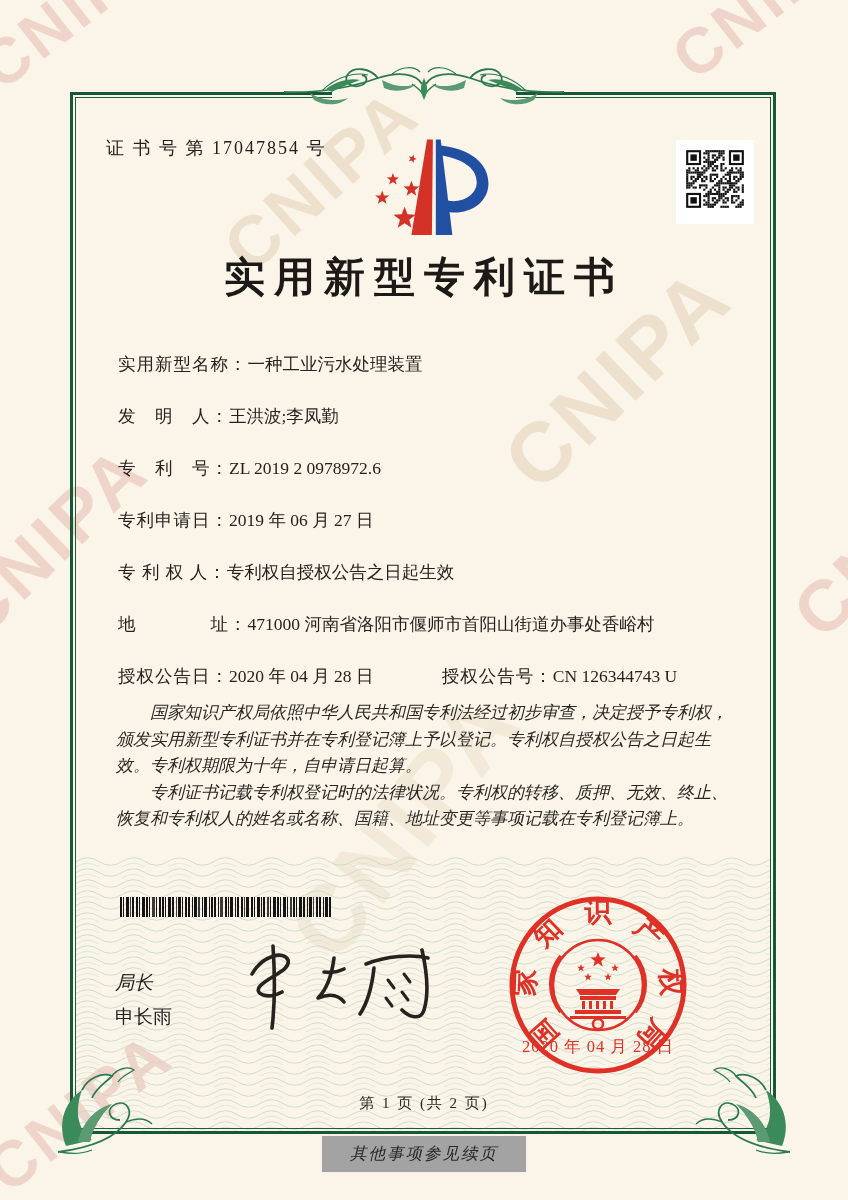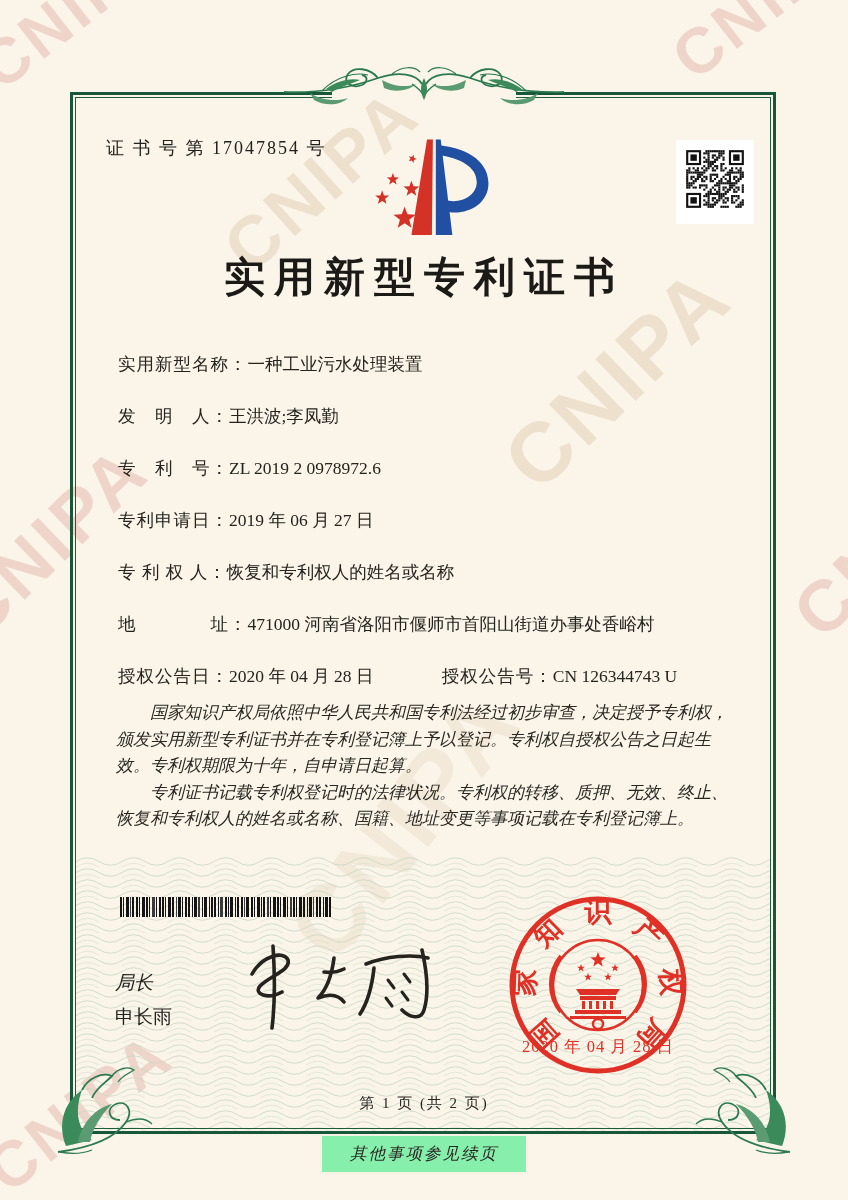--- a/index.html
+++ b/index.html
@@ -45,21 +45,21 @@
   
   .sig-title{position:absolute;left:115px;top:970px;font-size:19px;color:#23211e;font-family:"Liberation Sans","DejaVu Sans",sans-serif;font-style:italic;}
   .sig-name{position:absolute;left:115px;top:1004px;font-size:19px;color:#23211e;font-family:"Liberation Sans","DejaVu Sans",sans-serif;}
   .signature-svg{position:absolute;left:228px;top:942px;}
 
   
   .seal{position:absolute;left:498px;top:888px;opacity:.93;}
 
   
   .page-no{position:absolute;left:0;top:1094px;width:100%;text-align:center;font-size:15px;letter-spacing:2px;color:#2a2722;}
-  .note-box{position:absolute;left:50%;top:1136px;transform:translateX(-50%);background:#86efac;padding:7px 28px;font-size:16.5px;font-style:italic;letter-spacing:2px;color:#2a2722;box-shadow:0 0 4px rgba(0,0,0,0.04);}
+  .note-box{position:absolute;left:50%;top:1136px;transform:translateX(-50%);background:#a3a3a3;padding:7px 28px;font-size:16.5px;font-style:italic;letter-spacing:2px;color:#2a2722;box-shadow:0 0 4px rgba(0,0,0,0.04);}
 </style>
 </head>
 <body>
 
 <div class="page">
 
   <span class="wm pink" style="left:-35px;top:-28px;font-size:64px;transform:rotate(-38deg);">CNIPA</span>
   <span class="wm pink" style="left:658px;top:-38px;font-size:64px;transform:rotate(-38deg);">CNIPA</span>
   <span class="wm beige" style="left:205px;top:140px;font-size:70px;transform:rotate(-42deg);">CNIPA</span>
   <span class="wm beige" style="left:480px;top:330px;font-size:84px;transform:rotate(-44deg);">CNIPA</span>
@@ -426,21 +426,21 @@
       </svg>
   </div>
 
   <div class="title">实用新型专利证书</div>
 
   <div class="fields">
     <div class="field-row"><span class="lab">实用新型名称：</span><span class="val">一种工业污水处理装置</span></div>
     <div class="field-row"><span class="lab">发　明　人：</span><span class="val">王洪波;李凤勤</span></div>
     <div class="field-row"><span class="lab">专　利　号：</span><span class="val">ZL 2019 2 0978972.6</span></div>
     <div class="field-row"><span class="lab">专利申请日：</span><span class="val">2019 年 06 月 27 日</span></div>
-    <div class="field-row"><span class="lab">专 利 权 人：</span><span class="val">恢复和专利权人的姓名或名称</span></div>
+    <div class="field-row"><span class="lab">专 利 权 人：</span><span class="val">专利权自授权公告之日起生效</span></div>
     <div class="field-row"><span class="lab">地　　　　址：</span><span class="val">471000 河南省洛阳市偃师市首阳山街道办事处香峪村</span></div>
     <div class="field-row grant-row">
       <span class="lab">授权公告日：</span><span class="val">2020 年 04 月 28 日</span>
       <span class="lab grant-no">授权公告号：</span><span class="val">CN 126344743 U</span>
     </div>
   </div>
 
   <div class="body-text">
     <p>国家知识产权局依照中华人民共和国专利法经过初步审查，决定授予专利权，颁发实用新型专利证书并在专利登记簿上予以登记。专利权自授权公告之日起生效。专利权期限为十年，自申请日起算。</p>
     <p>专利证书记载专利权登记时的法律状况。专利权的转移、质押、无效、终止、恢复和专利权人的姓名或名称、国籍、地址变更等事项记载在专利登记簿上。</p>

